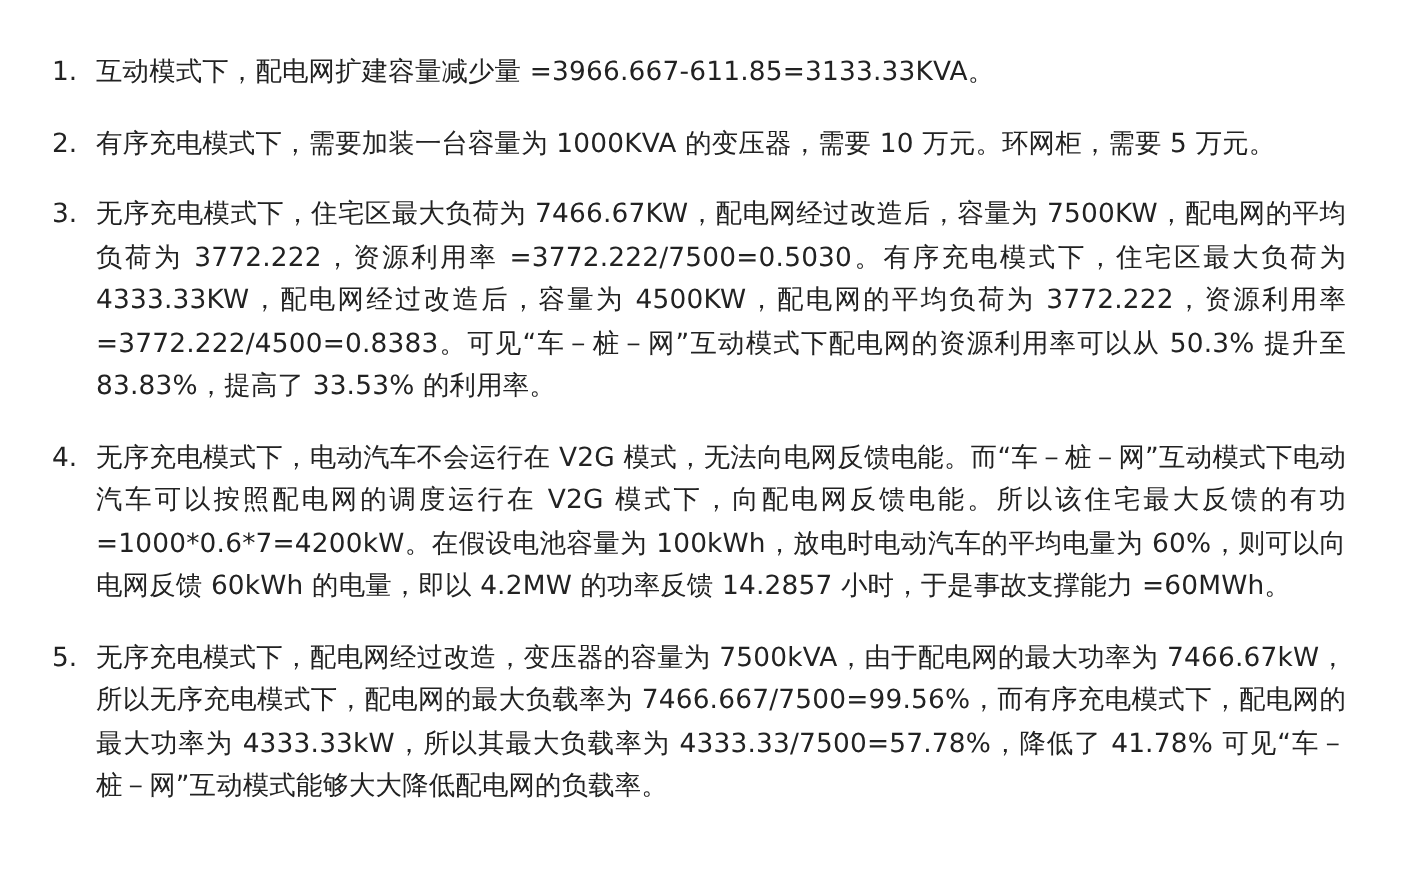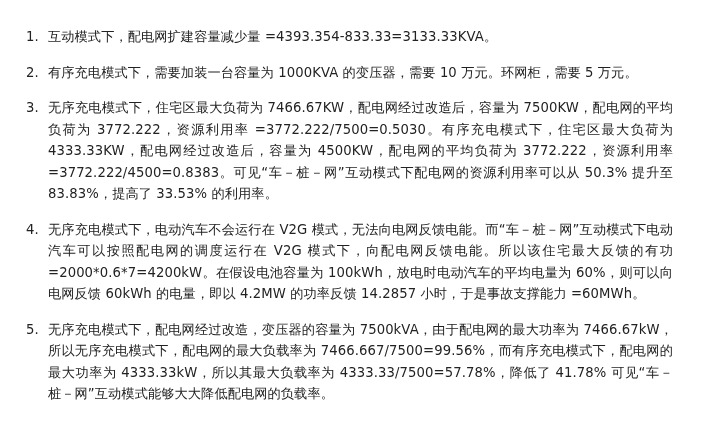--- a/index.html
+++ b/index.html
@@ -56,42 +56,42 @@
 </style>
 </head>
 <body>
 
 <div class="doc">
   <ol class="items">
 
     <li class="item">
       <span class="marker">1.</span>
       <div class="body">
-        <p class="para">互动模式下，配电网扩建容量减少量 =4393.354-833.33=3133.33KVA。</p>
+        <p class="para">互动模式下，配电网扩建容量减少量 =3966.667-611.85=3133.33KVA。</p>
       </div>
     </li>
 
     <li class="item">
       <span class="marker">2.</span>
       <div class="body">
         <p class="para">有序充电模式下，需要加装一台容量为 1000KVA 的变压器，需要 10 万元。环网柜，需要 5 万元。</p>
       </div>
     </li>
 
     <li class="item">
       <span class="marker">3.</span>
       <div class="body">
         <p class="para">无序充电模式下，住宅区最大负荷为 7466.67KW，配电网经过改造后，容量为 7500KW，配电网的平均负荷为 3772.222，资源利用率 =3772.222/7500=0.5030。有序充电模式下，住宅区最大负荷为 4333.33KW，配电网经过改造后，容量为 4500KW，配电网的平均负荷为 3772.222，资源利用率 =3772.222/4500=0.8383。可见“车－桩－网”互动模式下配电网的资源利用率可以从 50.3% 提升至 83.83%，提高了 33.53% 的利用率。</p>
       </div>
     </li>
 
     <li class="item">
       <span class="marker">4.</span>
       <div class="body">
-        <p class="para">无序充电模式下，电动汽车不会运行在 V2G 模式，无法向电网反馈电能。而“车－桩－网”互动模式下电动汽车可以按照配电网的调度运行在 V2G 模式下，向配电网反馈电能。所以该住宅最大反馈的有功 =2000*0.6*7=4200kW。在假设电池容量为 100kWh，放电时电动汽车的平均电量为 60%，则可以向电网反馈 60kWh 的电量，即以 4.2MW 的功率反馈 14.2857 小时，于是事故支撑能力 =60MWh。</p>
+        <p class="para">无序充电模式下，电动汽车不会运行在 V2G 模式，无法向电网反馈电能。而“车－桩－网”互动模式下电动汽车可以按照配电网的调度运行在 V2G 模式下，向配电网反馈电能。所以该住宅最大反馈的有功 =1000*0.6*7=4200kW。在假设电池容量为 100kWh，放电时电动汽车的平均电量为 60%，则可以向电网反馈 60kWh 的电量，即以 4.2MW 的功率反馈 14.2857 小时，于是事故支撑能力 =60MWh。</p>
       </div>
     </li>
 
     <li class="item">
       <span class="marker">5.</span>
       <div class="body">
         <p class="para">无序充电模式下，配电网经过改造，变压器的容量为 7500kVA，由于配电网的最大功率为 7466.67kW，所以无序充电模式下，配电网的最大负载率为 7466.667/7500=99.56%，而有序充电模式下，配电网的最大功率为 4333.33kW，所以其最大负载率为 4333.33/7500=57.78%，降低了 41.78% 可见“车－桩－网”互动模式能够大大降低配电网的负载率。</p>
       </div>
     </li>
 

